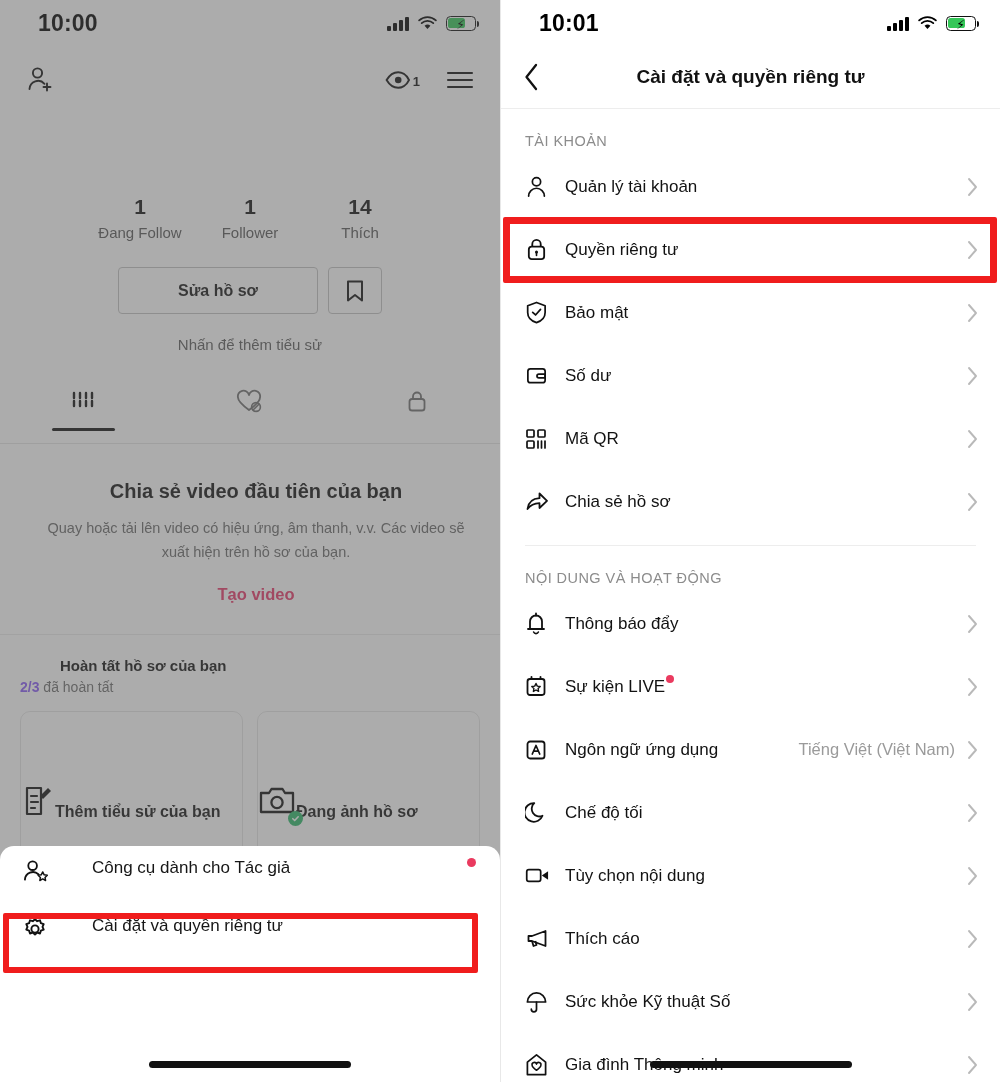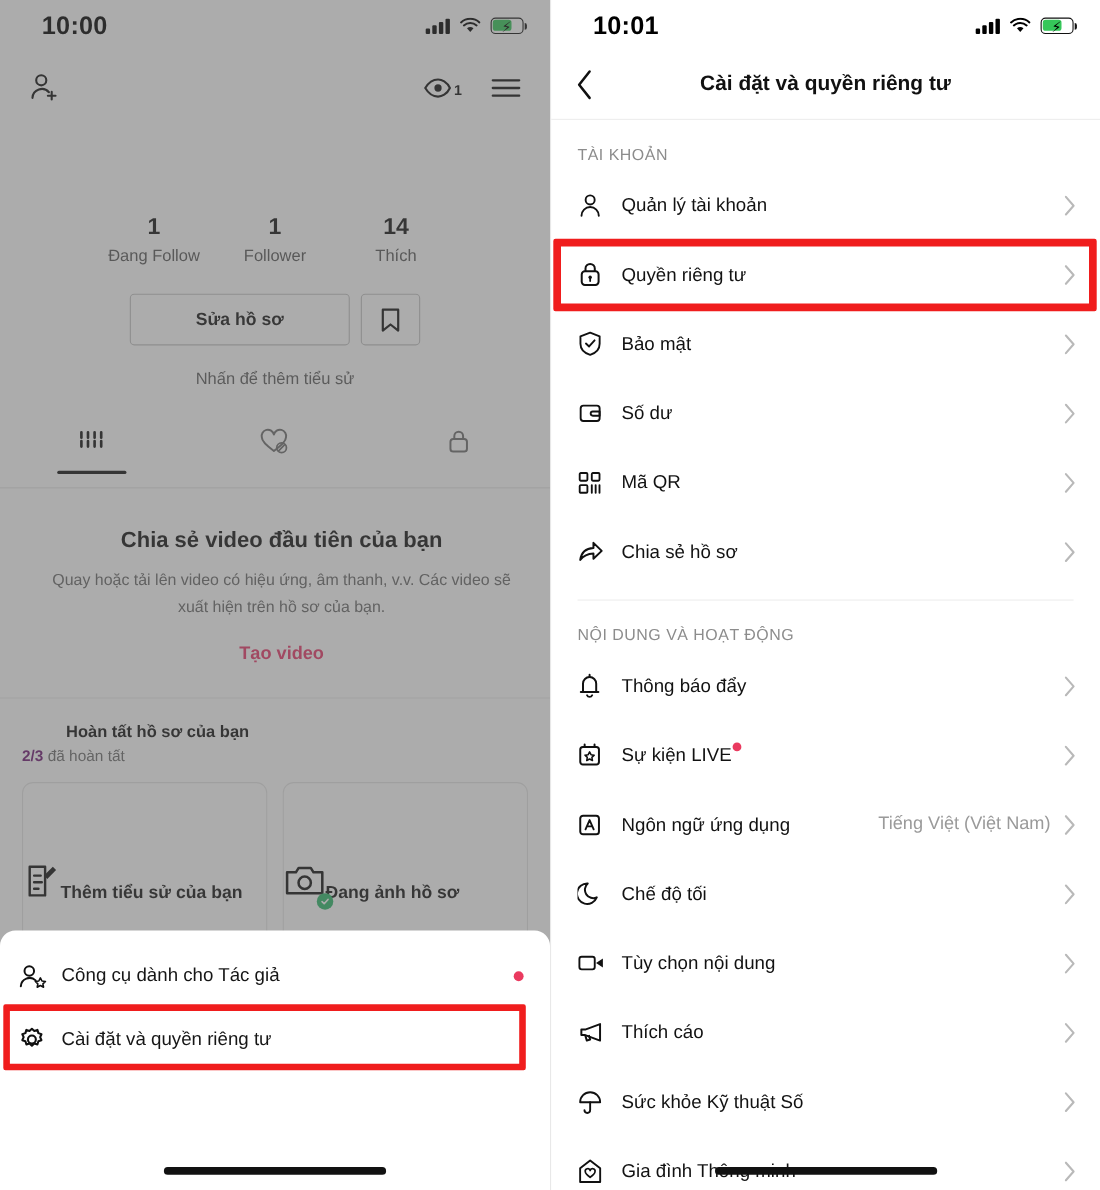--- a/index.html
+++ b/index.html
@@ -68,41 +68,41 @@
   .tabs-sep { height:1px; background: rgba(0,0,0,.10); }
 
   .empty { text-align:center; padding: 36px 30px 0 42px; }
   .empty-title { font-size: 20px; font-weight: 700; color:#131313; }
   .empty-sub { font-size: 14.5px; color:#6a6a6a; line-height: 1.65; margin-top: 14px; }
   .empty-link { font-size: 16.5px; font-weight: 700; color:#e8396a; margin-top: 20px; }
 
   .complete-sec { margin-top: 30px; border-top: 1px solid rgba(0,0,0,.08); padding: 22px 20px 0 20px; }
   .cs-title { font-size: 15px; font-weight: 700; color:#131313;margin-left:40px; }
   .cs-sub { font-size: 14px; color:#6f6f6f; margin-top: 5px; }
-  .cs-sub b { color:#701a75; font-weight: 700; }
+  .cs-sub b { color:#8b5cf6; font-weight: 700; }
   .cs-cards { display:flex; gap: 14px; margin-top: 16px; }
   .cs-card {
     flex:1; height: 150px; border:1px solid rgba(0,0,0,.10); border-radius: 10px;
     display:flex; flex-direction:row; align-items:center; justify-content:flex-start;
     padding-top: 34px; position: relative;
   }
   .cs-card-lbl { font-size: 16px; font-weight: 700; color:#151515; margin-top: 18px; text-align:center; }
   .chk { position:absolute; right:-7px; bottom:-5px; width:15px; height:15px; border-radius:50%; background:#2fb86b; display:flex; align-items:center; justify-content:center; }
   .chk svg { display:block; }
 
   
   .scrim { position:absolute; inset:0; background: rgba(90,90,90,.50); z-index: 20; pointer-events:none; }
 
   
   .sheet {
     position:absolute; left:0; right:0; bottom:0; height: 236px;
     background:#fff; border-radius: 14px 14px 0 0; z-index: 30;
     padding-top: 12px;
   }
-  .sheet-item { display:flex; align-items:center; height: 58px; padding: 0 16px; position:relative; }
+  .sheet-item { display:flex; align-items:flex-start; height: 58px; padding: 0 22px; position:relative;gap:30px; }
   .sheet-item .si-icon { width: 40px; display:flex; align-items:center; }
   .sheet-item .si-label { font-size: 17px; color:#161616; font-weight: 400; }
   .si-dot { position:absolute; right: 24px; width: 9px; height:9px; border-radius:50%; background:#ea3a5f; }
   .sheet-hl {
     position:absolute; left:3px; top:913px; width: 475px; height: 60px;
     border: 6px solid #f01d1d; border-radius: 2px; z-index: 35; pointer-events:none;
   }
   .home-ind-left {
     position:absolute; bottom: 14px; left: 50%; transform: translateX(-50%);
     width: 202px; height: 7px; background:#111; border-radius: 4px; z-index: 40;

